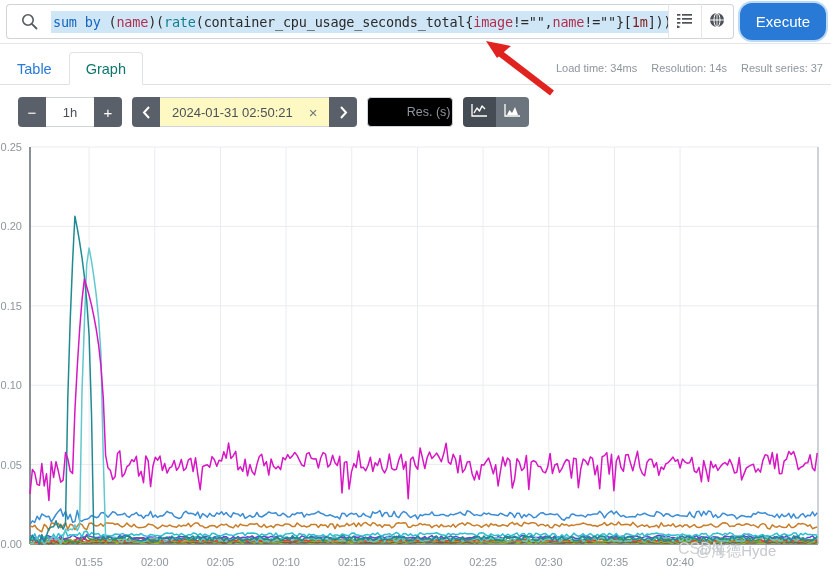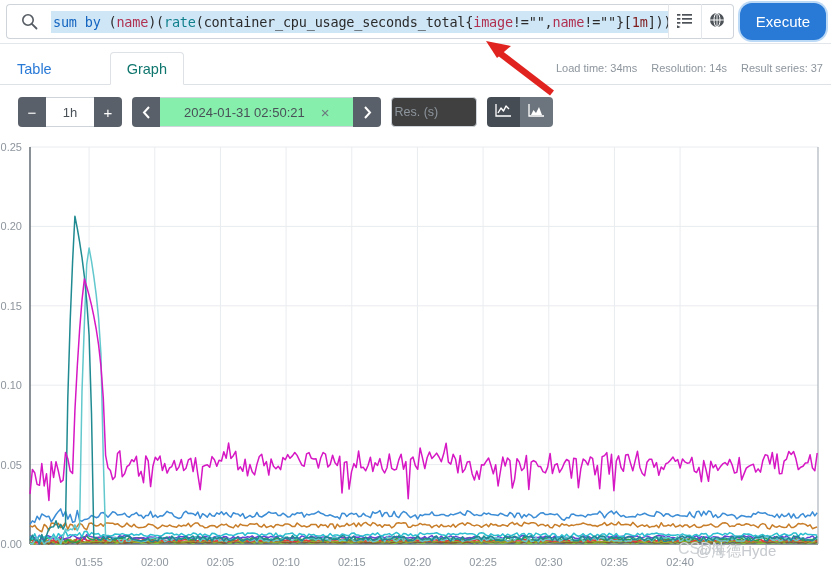--- a/index.html
+++ b/index.html
@@ -96,21 +96,20 @@
   }
 
   
   .tabs-row {
     display: flex;
     align-items: flex-end;
     height: 40px;
     border-bottom: 1px solid #dee2e6;
     position: relative;
     background: #fff;
-    gap: 41px;
   }
   .tab {
     padding: 8px 16px 7px 16px;
     font-size: 14.5px;
     cursor: pointer;
     color: #2979d6;
     border: 1px solid transparent;
     margin-bottom: -1px;
     box-sizing: border-box;
     background: transparent;
@@ -165,47 +164,47 @@
     border-right: none;
     display: flex;
     align-items: center;
     justify-content: center;
     min-width: 36px;
     font-size: 13px;
     color: #495057;
     padding: 0 6px;
   }
   .time-val {
-    background: #86efac;
+    background: #fef9c3;
     border: 1px solid #ced4da;
     border-left: none;
     border-right: none;
     display: flex;
     align-items: center;
     gap: 16px;
-    padding: 0 24px;
+    padding: 0 12px;
     font-size: 13px;
     color: #495057;
     white-space: nowrap;
   }
   .clear-x {
     color: #6c757d;
     font-size: 15px;
     cursor: pointer;
     line-height: 1;
   }
   .res-input {
     height: 30px;
     width: 86px;
     border: 1px solid #ced4da;
     border-radius: 4px;
-    background: #404040;
+    background: #000000;
     font-size: 12.5px;
     color: #868e96;
-    text-align: left;
+    text-align: right;
     font-family: "Liberation Sans", sans-serif;
     box-sizing: border-box;
   }
   .res-input::placeholder { color:#8d959d; }
   .chart-toggle { display: flex; height: 30px; }
   .ct-btn {
     width: 33px;
     display: flex;
     align-items: center;
     justify-content: center;

